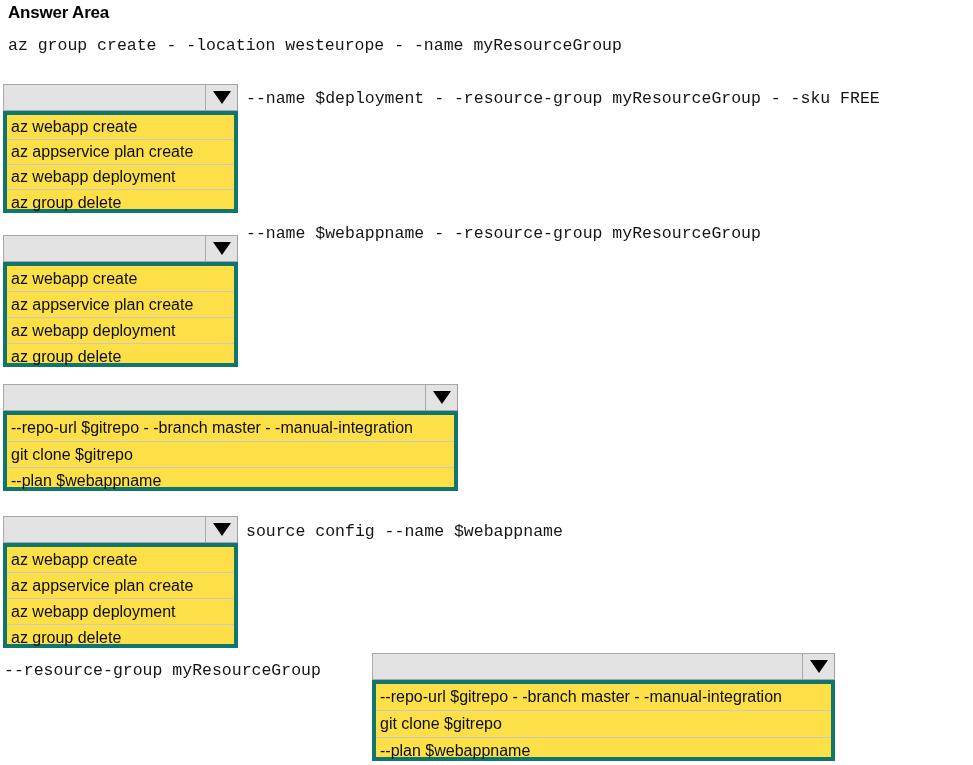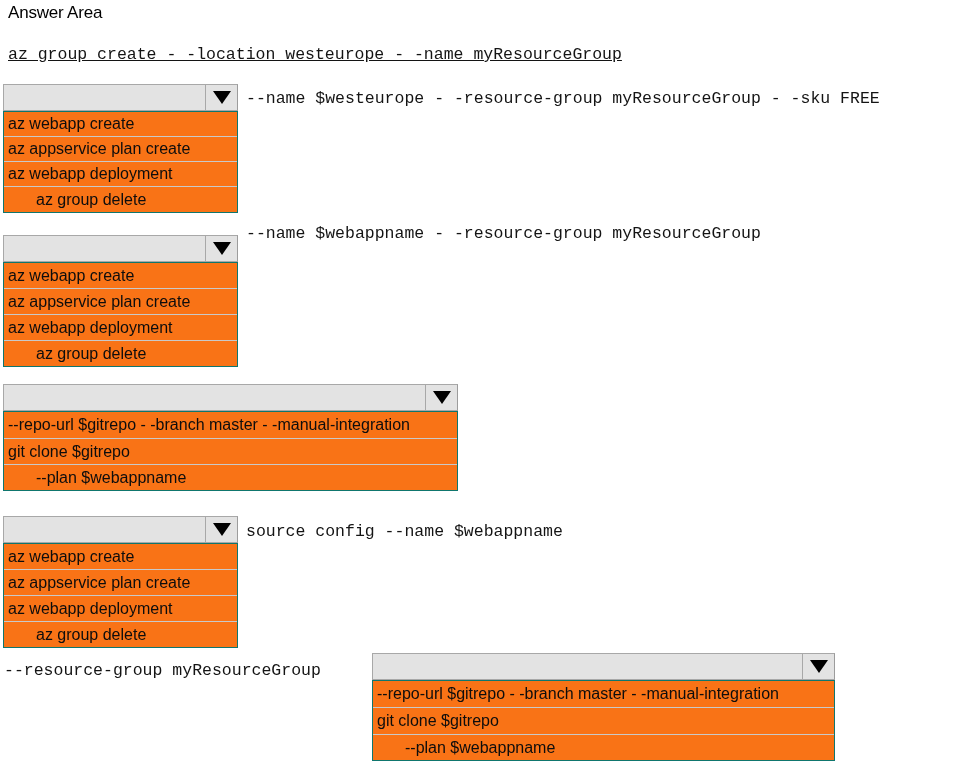--- a/index.html
+++ b/index.html
@@ -15,21 +15,21 @@
     color: #000000;
     overflow: hidden;
   }
 
   .page-title {
     position: absolute;
     left: 8px;
     top: 0px;
     font-family: "Liberation Sans", sans-serif;
     font-size: 17px;
-    font-weight: normal;
+    font-weight: bold;
     letter-spacing: -0.2px;
     line-height: 26px;
   }
 
   
   .cmd {
     position: absolute;
     font-family: "Liberation Mono", "DejaVu Sans Mono", monospace;
     font-size: 16.5px;
     line-height: 20px;
@@ -73,59 +73,58 @@
     height: 0;
     border-left: 9px solid transparent;
     border-right: 9px solid transparent;
     border-top: 13px solid #000000;
   }
 
   
   .optionlist {
     position: absolute;
     box-sizing: border-box;
-    background: #f97316;
-    border: 1px solid #0f766e;
+    background: #fde047;
+    border: 4px solid #0f766e;
   }
   .optionlist .opt {
     box-sizing: border-box;
     border-bottom: 1px solid #c9c9c9;
     font-size: 16px;
     line-height: 1;
     display: flex;
     align-items: center;
     padding-left: 4px;
     white-space: nowrap;
     color: #0d0d0d;
   }
   .optionlist .opt:last-child {
     border-bottom: none;
-    margin-left: 28px;
   }
 </style>
 </head>
 <body>
 
 <div class="page-title">Answer Area</div>
 
-<div class="cmd" style="left:8px; top:45px;text-decoration:underline;">az group create - -location westeurope - -name myResourceGroup</div>
+<div class="cmd" style="left:8px; top:36px;">az group create - -location westeurope - -name myResourceGroup</div>
 
 <div class="combo" style="left:3px; top:84px; width:235px; height:27px;">
   <span class="combo-value"></span>
   <span class="combo-arrow-btn">
       <span class="tri"></span>
     </span>
 </div>
 <div class="optionlist" style="left:3px; top:111px; width:235px; height:102px;">
   <div class="opt" style="height:25px;">az webapp create</div>
   <div class="opt" style="height:25px;">az appservice plan create</div>
   <div class="opt" style="height:25px;">az webapp deployment</div>
   <div class="opt" style="height:25px;">az group delete</div>
 </div>
-<div class="cmd" style="left:246px; top:89px;">--name $westeurope - -resource-group myResourceGroup - -sku FREE</div>
+<div class="cmd" style="left:246px; top:89px;">--name $deployment - -resource-group myResourceGroup - -sku FREE</div>
 
 <div class="combo" style="left:3px; top:235px; width:235px; height:27px;">
   <span class="combo-value"></span>
   <span class="combo-arrow-btn">
       <span class="tri"></span>
     </span>
 </div>
 <div class="optionlist" style="left:3px; top:262px; width:235px; height:105px;">
   <div class="opt" style="height:26px;">az webapp create</div>
   <div class="opt" style="height:26px;">az appservice plan create</div>

